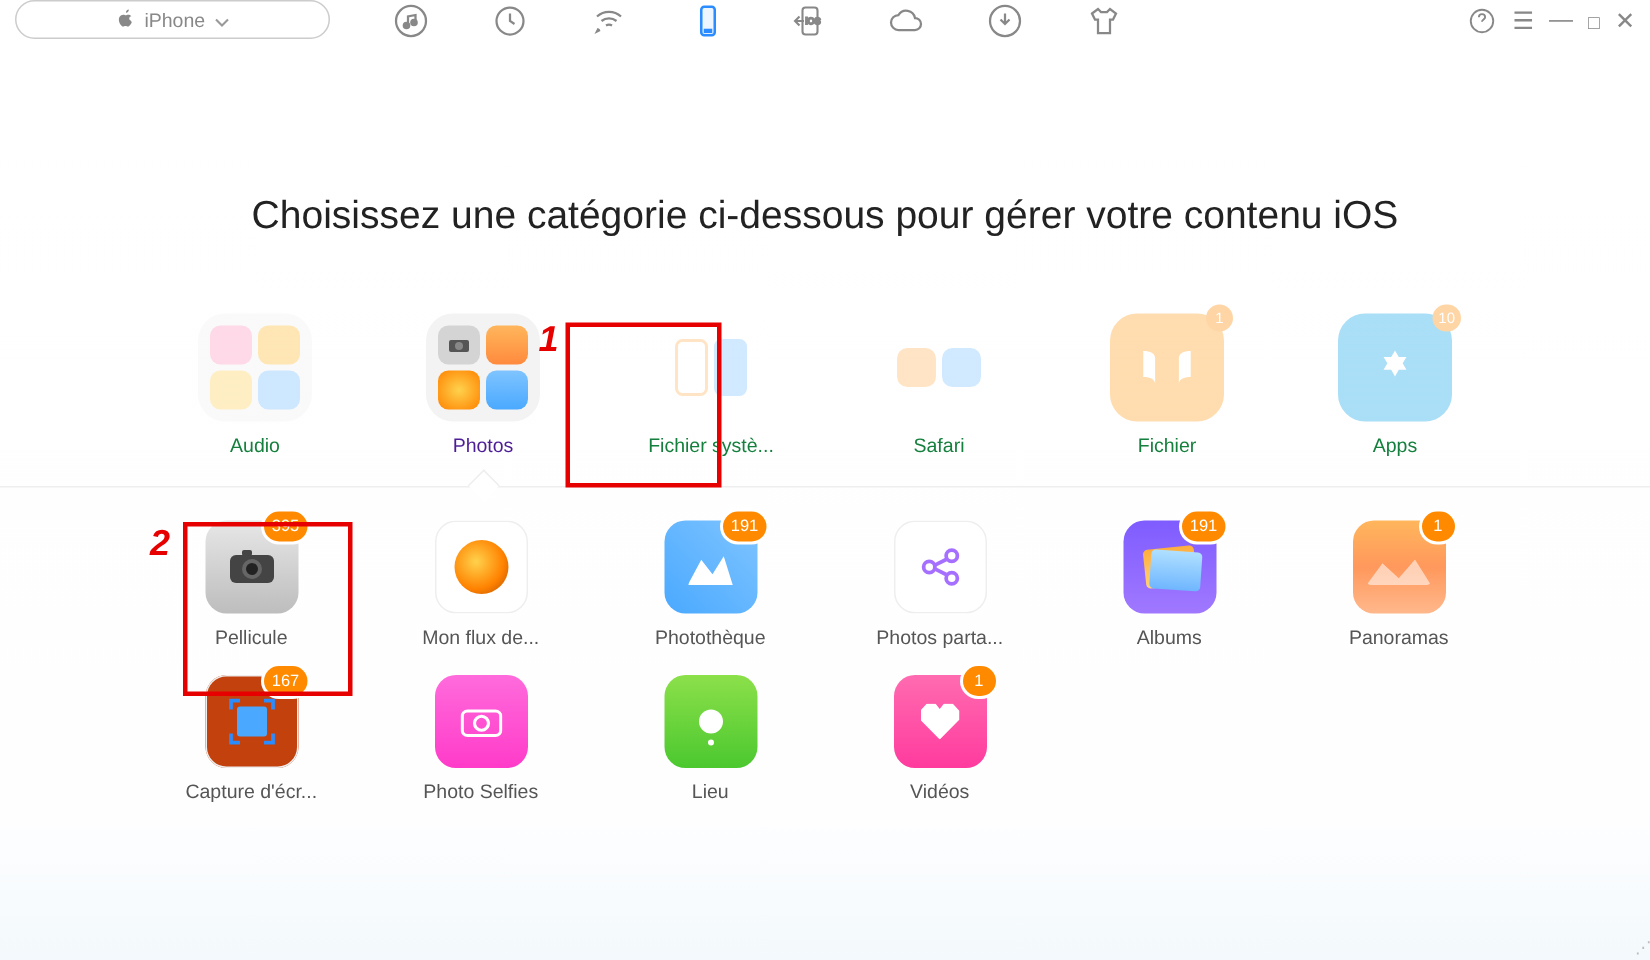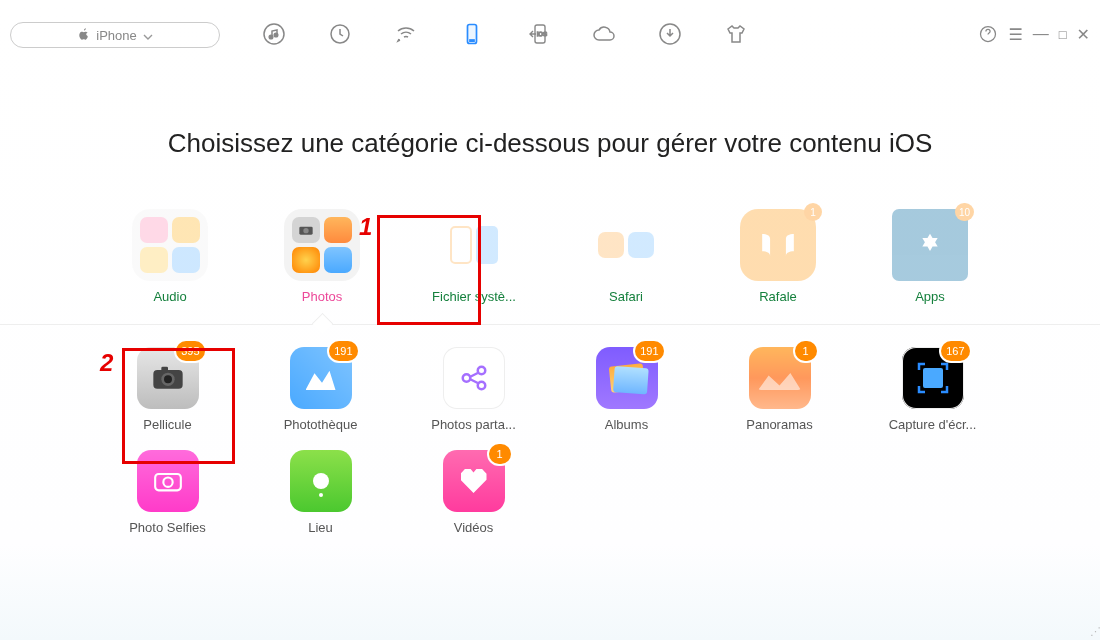--- a/index.html
+++ b/index.html
@@ -4,21 +4,21 @@
 <style>
   * { box-sizing: border-box; margin: 0; padding: 0; }
   body {
     width: 1100px; height: 640px;
     background: linear-gradient(180deg,#fff 0%, #fefeff 85%, #f3f9fc 100%);
     font-family: -apple-system, "Helvetica Neue", Arial, sans-serif;
     color: #333; overflow: hidden; position: relative;
   }
   
   .toolbar {
-    height: 48px; display: flex; align-items: flex-end; padding: 0 10px;
+    height: 48px; display: flex; align-items: flex-start; padding: 0 10px;
   }
   .device-select {
     width: 210px; height: 26px; border: 1px solid #ccc; border-radius: 13px;
     display: flex; align-items: center; justify-content: center;
     font-size: 13px; color: #888; gap: 6px; margin-right: 40px;
   }
   .tool-icons { display: flex; gap: 38px; align-items: center; }
   .tool-icon {
     width: 28px; height: 28px; display:flex; align-items:center; justify-content:center;
     color:#888; cursor:pointer;
@@ -51,21 +51,21 @@
     width:76px; height:72px; border-radius:18px; margin:0 auto 8px;
     display:flex; align-items:center; justify-content:center;
     position:relative; opacity:.35;
   }
   .cat-label { font-size:13px; color:#15803d; white-space:nowrap; overflow:hidden; text-overflow:ellipsis;}
   .cat-item .badge-small {
     position:absolute; top:-6px; right:-6px; min-width:18px; height:18px;
     background:#ff8a00; border-radius:9px; color:#fff; font-size:10px;
     display:flex; align-items:center; justify-content:center; padding:0 4px;
   }
-  .cat-item.sel .cat-label { color:#ec4899; }
+  .cat-item.sel .cat-label { color:#4c1d95; }
   .pointer::after {
     content:''; position:absolute; width:14px; height:14px; background:#fff;
     border-left:1px solid #eee; border-top:1px solid #eee;
     transform:rotate(45deg); left:50%; margin-left:-7px; bottom:-27px;
   }
   
   .red-box { position:absolute; border:3px solid #e60000; }
   .anno { position:absolute; color:#e60000; font-size:24px; font-weight:bold; font-style:italic;}
   
   .sub-grid {
@@ -97,21 +97,21 @@
   .i-albums{ background:linear-gradient(180deg,#7f5cff,#a078ff);}
   .i-albums::before{content:'';width:34px;height:26px;background:linear-gradient(#ffae3d,#ffd27a);border-radius:3px;transform:rotate(-6deg);position:absolute;}
   .i-albums::after{content:'';width:34px;height:26px;background:linear-gradient(#b0e0ff,#6fb6ff);border-radius:3px;transform:rotate(4deg) translate(4px,2px);position:absolute;}
   .i-rafale{ background:linear-gradient(#ff9f1c,#ff7a00);}
   .i-rafale::after{content:'';width:32px;height:26px;background:rgba(255,255,255,.35);border-radius:4px;box-shadow:4px -4px 0 rgba(255,255,255,.25);}
   .i-panoramas{ background:linear-gradient(#ffb65c,#ff985c,#ffb88c);}
   .i-panoramas::after{content:'';width:70%;height:40%;background:rgba(255,255,255,.55);border-radius:3px;clip-path:polygon(0 100%,25% 40%,50% 80%,75% 30%,100% 100%);}
   .i-live{ background:#fff;box-shadow:inset 0 0 0 1px #eee;}
   .i-live::after{content:'';width:38px;height:38px;border-radius:50%;
     border:3px solid #31c5ff; box-shadow:0 0 0 3px #a7e6ff inset;}
-  .i-capture{ background:#000000;box-shadow:inset 0 0 0 1px #eee;}
+  .i-capture{ background:#c2410c;box-shadow:inset 0 0 0 1px #eee;}
   .i-selfies{ background:linear-gradient(#ff6bdc,#ff3bc9);}
   .i-selfies svg{width:28px;height:22px;color:#fff;}
   .i-lieu{ background:linear-gradient(#8ce04a,#4bc82f);}
   .i-lieu::after{content:'';width:16px;height:16px;background:#fff;border-radius:50%;box-shadow:0 14px 0 -6px #fff;}
   .i-prefere{ background:linear-gradient(#ff6bb0,#ff3b9e);}
   .i-prefere::after{content:'';width:26px;height:24px;background:#fff; clip-path:polygon(50% 15%,61% 0,83% 0,100% 20%,100% 45%,50% 100%,0 45%,0 20%,17% 0,39% 0);}
   .resize-grip{position:absolute;right:2px;bottom:2px;color:#bbb;font-size:11px;letter-spacing:-3px;}
 </style>
 </head>
 <body>
@@ -236,24 +236,24 @@
     </div>
     <div class="cat-label">Safari</div>
   </div>
   <div class="cat-item simple">
     <div class="cat-simple-icon" style="background:#ff9f1c;border-radius:18px;opacity:.35">
       <svg width="38" height="30" viewBox="0 0 24 18" fill="#fff">
           <path d="M2 2c3 0 5 1 5 3v11c0-2-2-3-5-3V2zm20 0c-3 0-5 1-5 3v11c0-2 2-3 5-3V2z"></path>
         </svg>
       <span class="badge-small" style="opacity:2.8">1</span>
     </div>
-    <div class="cat-label">Rafale</div>
+    <div class="cat-label">Fichier</div>
   </div>
   <div class="cat-item simple">
-    <div class="cat-simple-icon" style="background:#0369a1;border-radius:7px;opacity:.35">
+    <div class="cat-simple-icon" style="background:#0ea5e9;border-radius:18px;opacity:.35">
       <svg width="34" height="34" viewBox="0 0 24 24" fill="#fff">
           <path d="M12 4l1.8 3.1h3.6L15.6 10l1.8 3.1H13.8L12 16.2 10.2 13.1H6.6L8.4 10 6.6 7.1h3.6z"></path>
         </svg>
       <span class="badge-small" style="opacity:2.8">10</span>
     </div>
     <div class="cat-label">Apps</div>
   </div>
 </div>
 
 <div class="sub-grid">
@@ -263,20 +263,24 @@
           <rect x="1" y="3" width="22" height="14" rx="3"></rect>
           <circle cx="12" cy="10" r="5" fill="#666"></circle>
           <circle cx="12" cy="10" r="3" fill="#222"></circle>
           <rect x="7" y="0.5" width="5" height="3" rx="1"></rect>
         </svg>
       <span class="badge">395</span>
     </div>
     <div class="sub-label">Pellicule</div>
   </div>
   <div class="sub-item">
+    <div class="sub-icon i-monflux"></div>
+    <div class="sub-label">Mon flux de...</div>
+  </div>
+  <div class="sub-item">
     <div class="sub-icon i-phototheque">
       <span class="badge">191</span>
     </div>
     <div class="sub-label">Photothèque</div>
   </div>
   <div class="sub-item">
     <div class="sub-icon i-partages">
       <svg viewBox="0 0 24 24" fill="none" stroke="currentColor" stroke-width="2">
           <circle cx="6" cy="12" r="3"></circle>
           <circle cx="18" cy="6" r="3"></circle>

